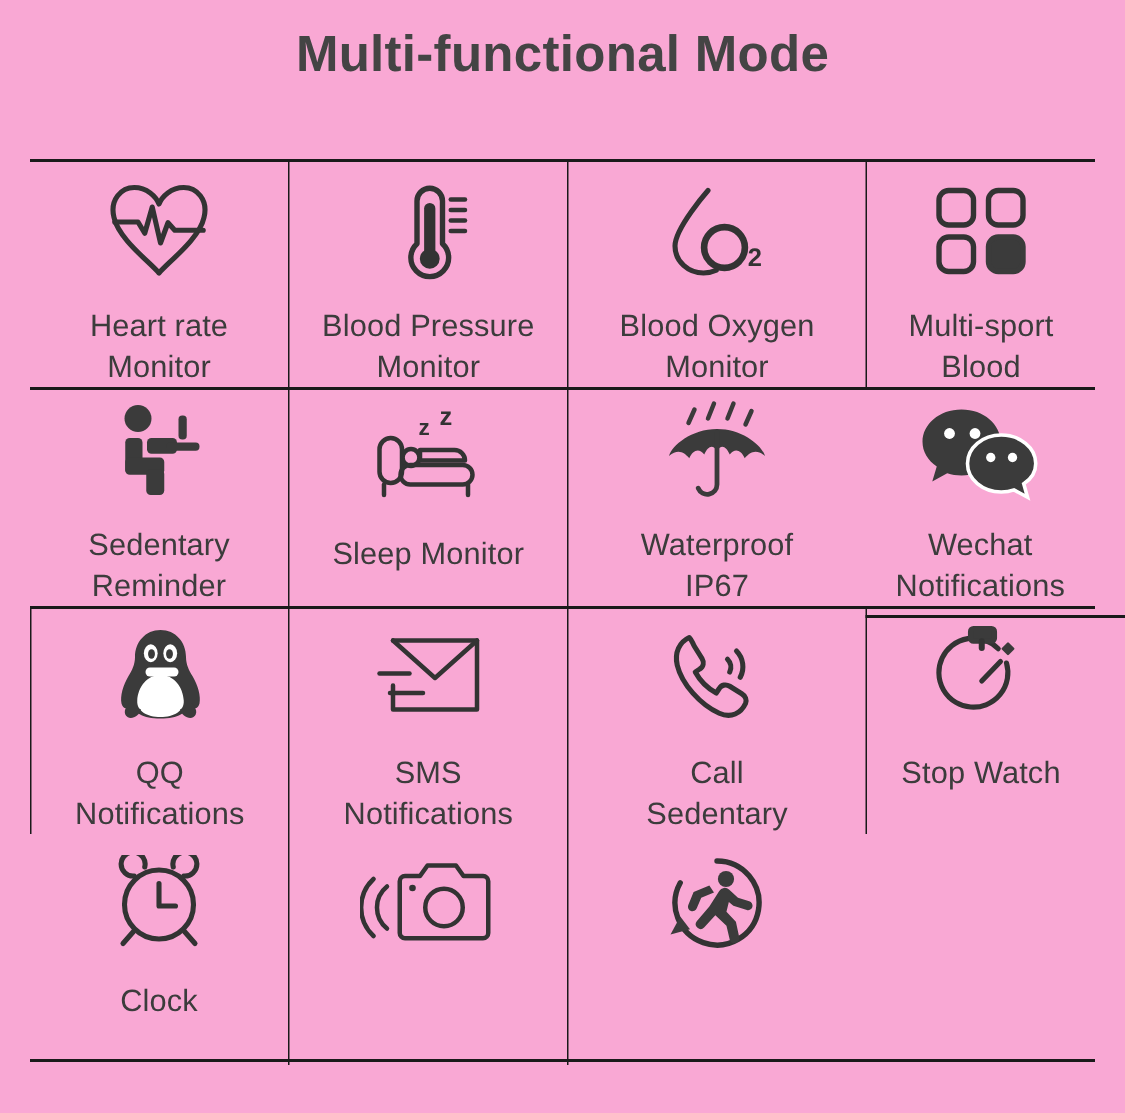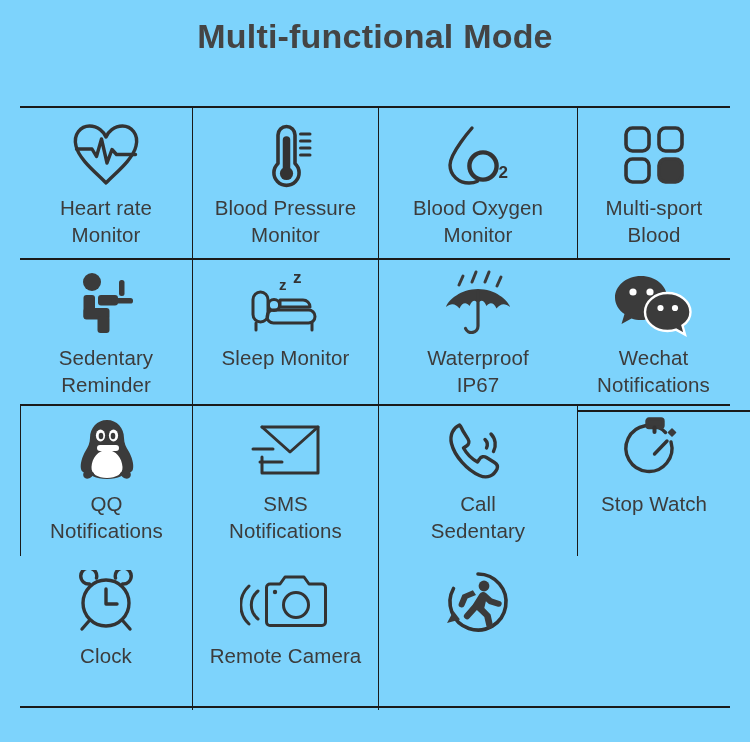--- a/index.html
+++ b/index.html
@@ -11,21 +11,21 @@
     width: 750px;
     height: 742px;
     font-family: "Liberation Sans", sans-serif;
     color: #3b3b3b;
     overflow: hidden;
   }
   #page {
     position: relative;
     width: 750px;
     height: 742px;
-    background: #7dd3fc;
+    background: #f9a8d4;
   }
 
   
   .title {
     position: absolute;
     top: 14px;
     left: 0;
     width: 750px;
     text-align: center;
     font-size: 34px;
@@ -78,20 +78,21 @@
   }
   .icon-wrap svg { display: block; }
 
   .label {
     font-size: 20.5px;
     line-height: 27px;
     text-align: center;
     color: #3c3c3c;
     white-space: pre-line;
     letter-spacing: 0.1px;
+    margin-top: 12px;
   }
 </style>
 </head>
 <body>
 
 <div id="page">
 
   <div class="title">Multi-functional Mode</div>
 
   <div class="grid">
@@ -289,21 +290,20 @@
     <div class="cell">
       <div class="icon-wrap">
         <svg width="92" height="60" viewBox="0 0 92 60" fill="none" stroke="#333" stroke-width="3" stroke-linecap="round" stroke-linejoin="round">
           <path d="M30 11 H40 L45 4 H64 L69 11 H82 a3.5 3.5 0 0 1 3.5 3.5 V49 a3.5 3.5 0 0 1 -3.5 3.5 H30 a3.5 3.5 0 0 1 -3.5 -3.5 V14.5 A3.5 3.5 0 0 1 30 11 Z"></path>
           <circle cx="56" cy="32" r="12.5"></circle>
           <circle cx="35" cy="19" r="2.2" fill="#333" stroke="none"></circle>
           <path d="M18 18 a18 18 0 0 0 0 28"></path>
           <path d="M9 13 a26 26 0 0 0 0 38"></path>
         </svg>
       </div>
-      <div class="label">Remote Camera</div>
     </div>
 
     <div class="cell">
       <div class="icon-wrap">
         <svg width="70" height="68" viewBox="0 0 70 68" fill="none">
           <path d="M35 5 a28 28 0 1 1 -24.5 14.5" stroke="#333" stroke-width="3.6" fill="none" stroke-linecap="round"></path>
           <path d="M4 54 L17 50.5 L10.5 42 Z" fill="#3b3b3b"></path>
           <g fill="#3b3b3b">
             <circle cx="41" cy="17" r="5.4"></circle>
             <path d="M36.5 25 a4.2 4.2 0 0 1 6.5 -1 l6 5.5 l7.5 2.4 a3 3 0 0 1 -1.6 5.8 l-9 -2.8 l-3 -2.6 l-1.6 6.6 l6.3 6.6 l2.3 10.6 a3.3 3.3 0 0 1 -6.4 1.4 l-2.2 -9.4 l-7.4 -7 l-7.5 8.2 a3.2 3.2 0 0 1 -4.9 -4.1 l8.4 -9.8 Z"></path>

